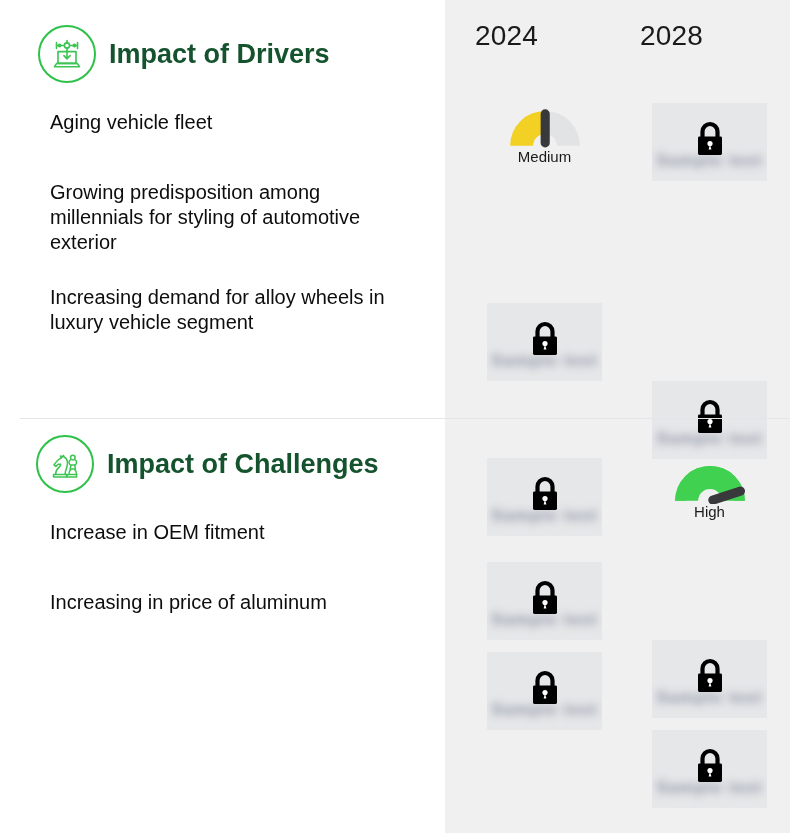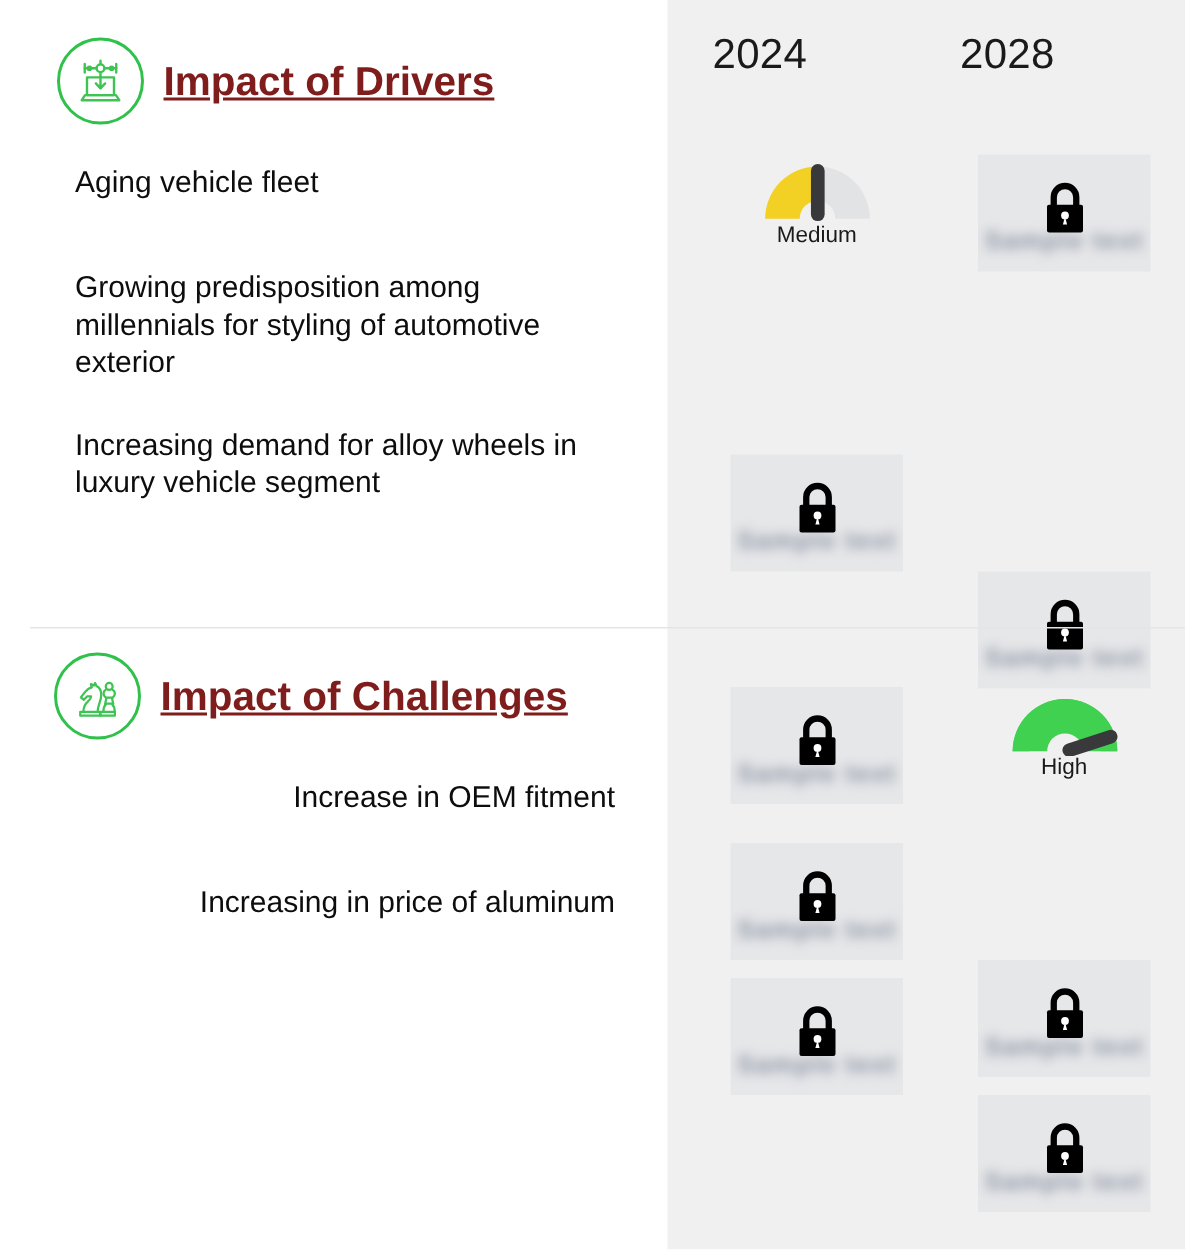--- a/index.html
+++ b/index.html
@@ -59,21 +59,21 @@
   .col-head.c0 { left: 30px; }
   .col-head.c1 { left: 195px; }
 
   
   .section-left {
     position: absolute;
     left: 0;
     width: 445px;
   }
   #drivers-left { top: 0; height: 418px; }
-  #challenges-left { top: 418px; height: 303px; text-align: right; }
+  #challenges-left { top: 418px; height: 303px; }
 
   .section-header {
     position: absolute;
     display: flex;
     align-items: center;
     gap: 13px;
   }
   #drivers-left .section-header { left: 38px; top: 25px; }
   #challenges-left .section-header { left: 36px; top: 17px; }
 
@@ -84,23 +84,22 @@
     border: 2.5px solid #2fc14a;
     box-sizing: border-box;
     display: flex;
     align-items: center;
     justify-content: center;
     flex: none;
   }
   .header-title {
     font-size: 27px;
     font-weight: 700;
-    color: #7f1d1d;
+    color: #14532d;
     white-space: nowrap;
-    text-decoration: underline;
   }
 
   .row-label {
     position: absolute;
     left: 50px;
     width: 360px;
     font-size: 20px;
     line-height: 25px;
     color: #0d0d0d;
     font-weight: 400;

